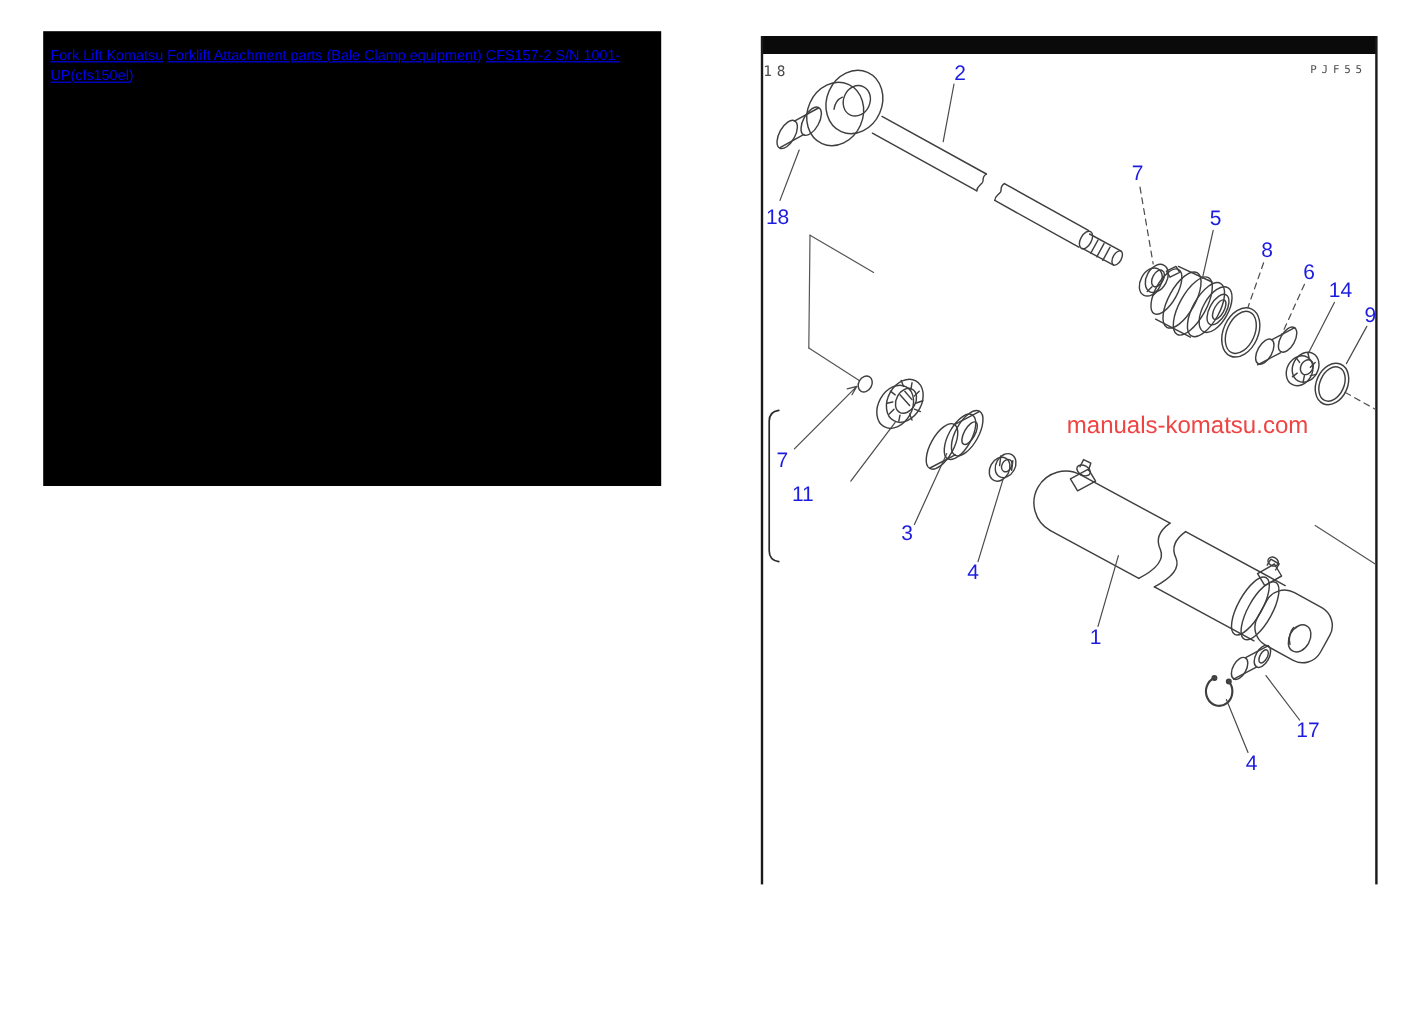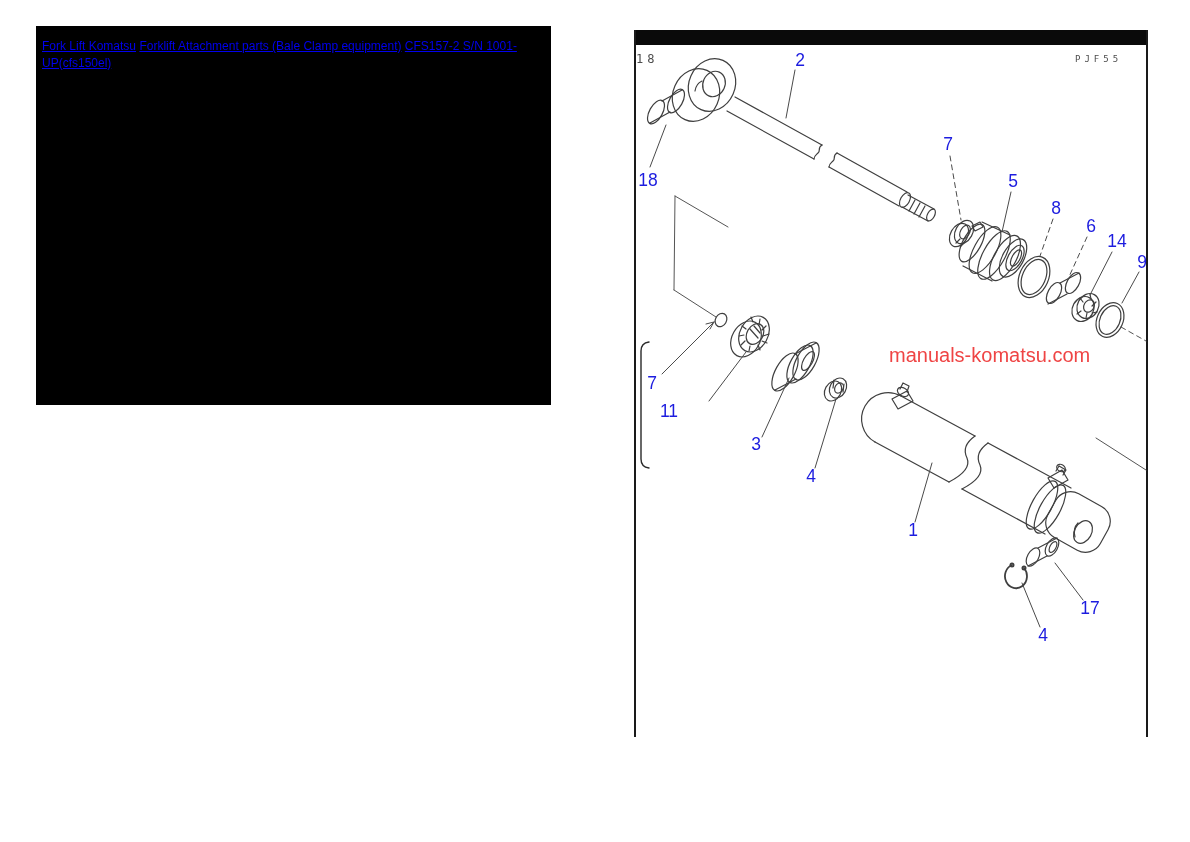--- a/index.html
+++ b/index.html
@@ -9,21 +9,21 @@
   .crumb-panel{position:absolute;left:36px;top:26px;width:515px;height:379px;background:#000000;
                padding:0;box-sizing:border-box;}
   .crumb-text{padding:12px 6px 0 6px;font-size:12px;line-height:16.5px;}
   .crumb-text a{color:#0101ee;text-decoration:underline;cursor:pointer;}
   
   .diag-topbar{position:absolute;left:635px;top:30px;width:512px;height:15px;background:#0a0a0a;}
   .diag-border-left{position:absolute;left:634px;top:30px;width:2px;height:707px;background:#1a1a1a;}
   .diag-border-right{position:absolute;left:1146px;top:30px;width:2px;height:707px;background:#1a1a1a;}
   .sheet-num{position:absolute;left:636px;top:52px;font-family:"DejaVu Sans Mono",monospace;
              font-size:12px;letter-spacing:4px;color:#4c4c4c;}
-  .fig-code{position:absolute;left:1075px;top:54px;width:64px;
+  .fig-code{position:absolute;left:1075px;top:54px;width:64px;text-align:right;
             font-family:"DejaVu Sans Mono",monospace;font-size:9px;letter-spacing:4px;color:#4c4c4c;}
   .watermark{position:absolute;left:889px;top:344px;font-size:20px;color:#ef4444;letter-spacing:0px;}
   .callout{position:absolute;transform:translate(-50%,-50%);color:#1c1cdf;font-size:17.5px;
            line-height:1;white-space:nowrap;}
   svg.drawing{position:absolute;left:0;top:0;pointer-events:none;}
   svg.drawing *{vector-effect:non-scaling-stroke;}
 </style>
 </head>
 <body>
 

